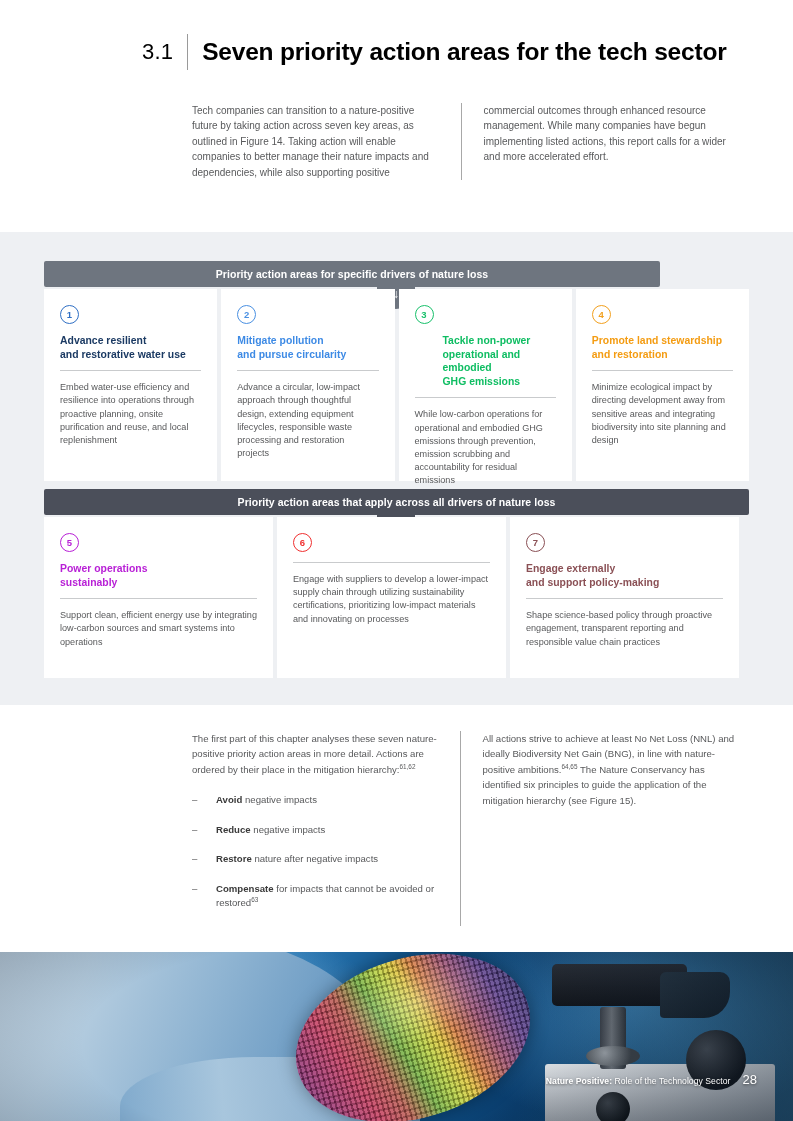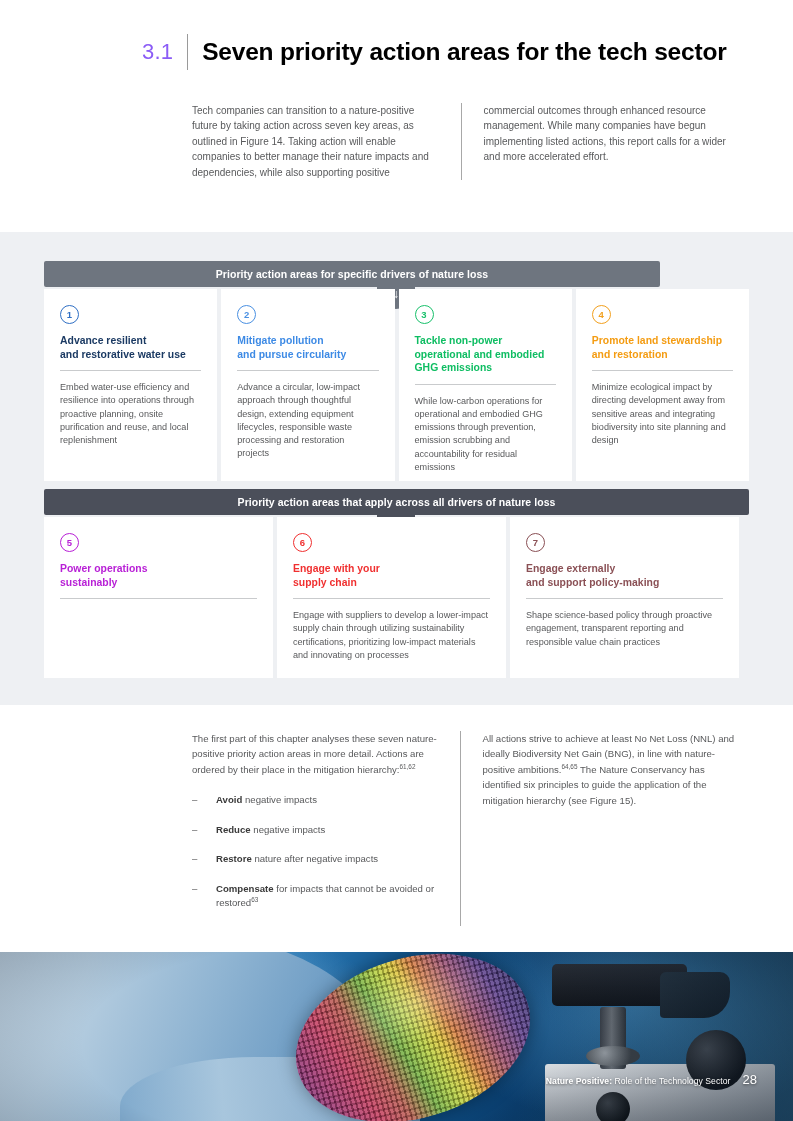--- a/index.html
+++ b/index.html
@@ -24,21 +24,21 @@
   
   .chapter-head {
     position: absolute;
     left: 142px;
     top: 34px;
     display: flex;
     align-items: flex-start;
   }
   .chapter-num {
     font-size: 22px;
-    color: #8b5cf6;
+    color: #000000;
     line-height: 36px;
     letter-spacing: 0.2px;
     padding-right: 14px;
   }
   .chapter-rule {
     width: 1px;
     background: #9a9a9a;
     align-self: stretch;
   }
   .chapter-title {
@@ -391,21 +391,21 @@
       <div class="card-body">Embed water-use efficiency and resilience into operations through proactive planning, onsite purification and reuse, and local replenishment</div>
     </div>
     <div class="card">
       <div class="badge" style="color: rgb(74, 144, 226);">2</div>
       <div class="card-title" style="color: rgb(61, 138, 229);">Mitigate pollution<br>and pursue circularity</div>
       <div class="card-rule"></div>
       <div class="card-body">Advance a circular, low-impact approach through thoughtful design, extending equipment lifecycles, responsible waste processing and restoration projects</div>
     </div>
     <div class="card">
       <div class="badge" style="color: rgb(24, 193, 107);">3</div>
-      <div class="card-title" style="color: rgb(14, 189, 98);">Tackle non-power<br>operational and embodied<br>GHG emissions</div>
+      <div class="card-title" style="color: rgb(14, 189, 98); margin-left: 28px;">Tackle non-power<br>operational and embodied<br>GHG emissions</div>
       <div class="card-rule"></div>
       <div class="card-body">While low-carbon operations for operational and embodied GHG emissions through prevention, emission scrubbing and accountability for residual emissions</div>
     </div>
     <div class="card">
       <div class="badge" style="color: rgb(242, 160, 30);">4</div>
       <div class="card-title" style="color: rgb(244, 156, 18);">Promote land stewardship<br>and restoration</div>
       <div class="card-rule"></div>
       <div class="card-body">Minimize ecological impact by directing development away from sensitive areas and integrating biodiversity into site planning and design</div>
     </div>
   </div>
@@ -415,24 +415,24 @@
   </div>
   <div class="notch n2" style="background: rgb(75, 79, 90);">
     <span>↓</span>
   </div>
 
   <div class="card-row row2">
     <div class="card card-wide" style="width:229px">
       <div class="badge" style="color: rgb(184, 32, 214);">5</div>
       <div class="card-title" style="color: rgb(184, 32, 214);">Power operations<br>sustainably</div>
       <div class="card-rule"></div>
+      <div class="card-body">Support clean, efficient energy use by integrating low-carbon sources and smart systems into operations</div>
     </div>
     <div class="card card-wide" style="width:229px">
       <div class="badge" style="color: rgb(240, 48, 48);">6</div>
-      <div class="card-title" style="color: rgb(240, 48, 48);">Engage with your<br>supply chain</div>
       <div class="card-rule"></div>
       <div class="card-body">Engage with suppliers to develop a lower-impact supply chain through utilizing sustainability certifications, prioritizing low-impact materials and innovating on processes</div>
     </div>
     <div class="card card-wide" style="width:229px">
       <div class="badge" style="color: rgb(138, 80, 85);">7</div>
       <div class="card-title" style="color: rgb(138, 80, 85);">Engage externally<br>and support policy-making</div>
       <div class="card-rule"></div>
       <div class="card-body">Shape science-based policy through proactive engagement, transparent reporting and responsible value chain practices</div>
     </div>
   </div>

